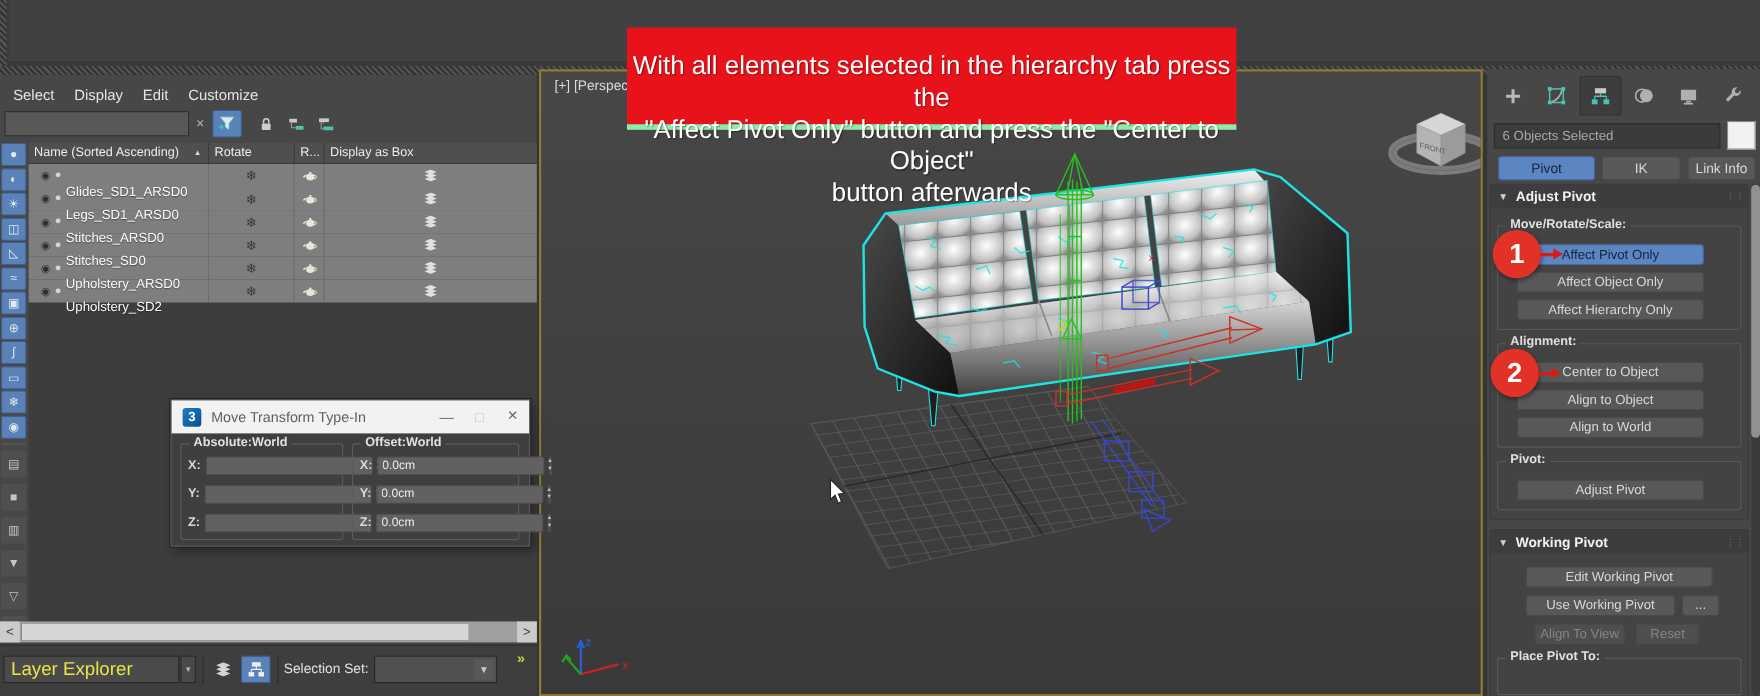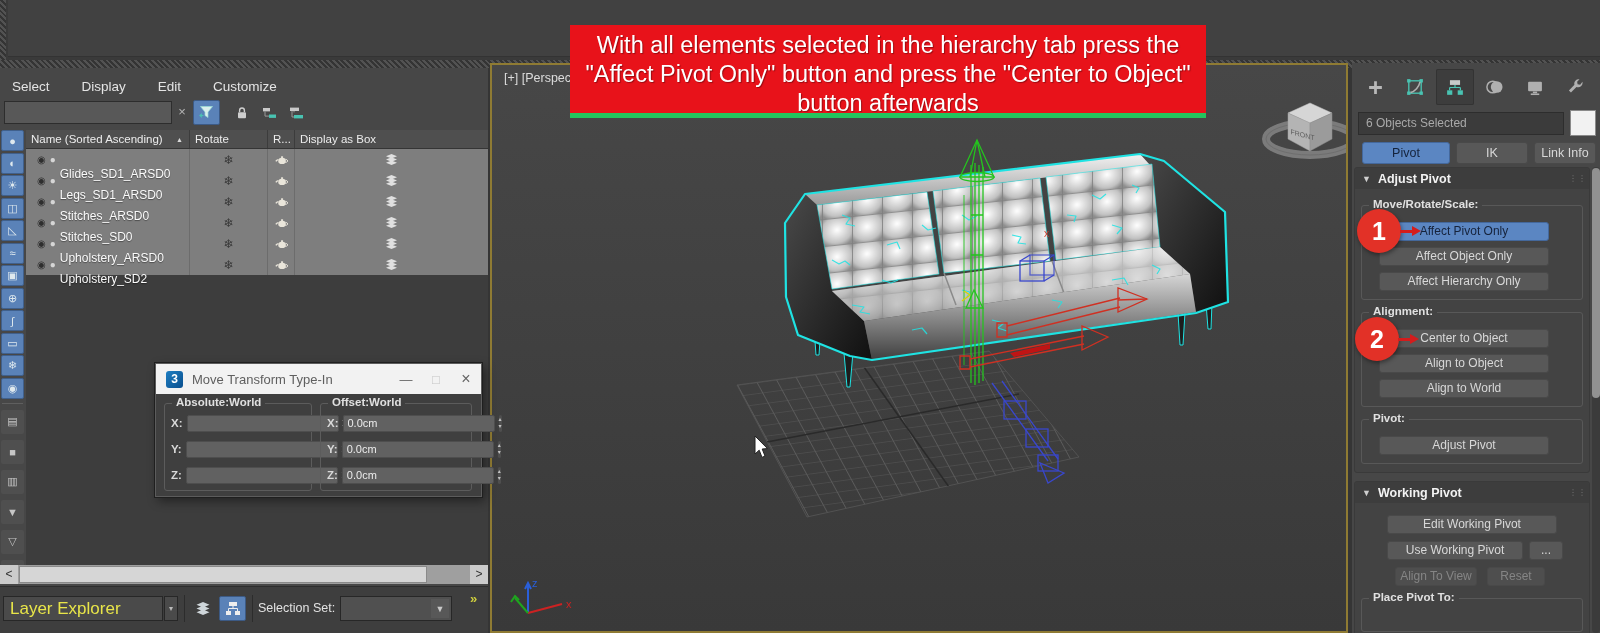--- a/index.html
+++ b/index.html
@@ -11,21 +11,21 @@
   
   .top-strip { left:0; top:0; width:1600px; height:60px; background:#3a3a3a; }
   .top-inner { left:8px; top:0; right:0; height:57px; background:#414141; border-bottom:1px solid #333; }
   .hatch-h { left:0; top:60px; width:1600px; height:8px;
     background:repeating-linear-gradient(45deg,#525252 0 2px,#343434 2px 4px); }
   .hatch-v { left:0; top:0; width:6px; height:60px;
     background:repeating-linear-gradient(45deg,#525252 0 2px,#343434 2px 4px); }
 
   
   .left-panel { left:0; top:68px; width:488px; height:565px; background:#474747; }
-  .menu-bar { left:0; top:8px; height:22px; display:flex; gap:32px; padding-left:12px; }
+  .menu-bar { left:0; top:8px; height:22px; display:flex; gap:18px; padding-left:12px; }
   .menu-item { color:#e4e4e4; font-size:13.5px; line-height:22px; cursor:default; }
   .search-row { left:0; top:32px; width:488px; height:27px; }
   .search-input { left:4px; top:1px; width:168px; height:23px; background:#585858;
     border:1px solid #2d2d2d; color:#ddd; font-size:12px; padding:0 5px; }
   .clear-btn { left:174px; top:2px; width:16px; height:20px; color:#b5b5b5; font-size:13px;
     text-align:center; line-height:20px; }
   .icon-btn { top:0; width:27px; height:25px; display:flex; align-items:center; justify-content:center; border-radius:2px; }
   .funnel-btn { left:193px; background:#5a82b8; border:1px solid #3c5a85; }
   .lock-btn { left:228px; } .tree-btn1 { left:256px; } .tree-btn2 { left:283px; }
 
@@ -72,22 +72,22 @@
   .selset-dd { position:absolute; right:2px; top:2px; bottom:2px; width:18px; background:#585858;
     color:#c9c9c9; font-size:9px; text-align:center; line-height:20px; }
   .more-chevrons { left:470px; top:4px; color:#cfcf3e; font-size:13px; font-weight:bold; }
 
   
   .viewport { left:490px; top:63px; width:858px; height:570px; border:2px solid #8f7b33;
     background:linear-gradient(#474747,#393939); z-index:1; }
   .vp-label { left:12px; top:6px; color:#dcdcdc; font-size:12.5px; z-index:2; white-space:nowrap; }
 
   
-  .banner { left:570px; top:25px; width:636px; height:93px; background:#e8121a;
-    border-bottom:5px solid #22c55e; z-index:6; text-align:center; padding-top:6px; }
+  .banner { left:570px; top:25px; width:554px; height:93px; background:#e8121a;
+    border-bottom:5px solid #86efac; z-index:6; text-align:center; padding-top:20px; }
   .banner div { color:#fff; font-size:23.5px; line-height:29px; text-shadow:1px 1px 1px rgba(0,0,0,.35); }
 
   
   .dialog { left:155px; top:363px; width:327px; height:134px; background:#3f3f3f;
     border:1px solid #5c5c5c; box-shadow:0 0 0 1px #1f1f1f, 3px 4px 10px rgba(0,0,0,.45); z-index:5; }
   .dlg-title { left:0; top:0; width:100%; height:30px; background:#f2f2f2; display:flex; align-items:center; }
   .dlg-icon { width:17px; height:17px; margin-left:10px; background:linear-gradient(135deg,#1d7ec2,#0a4f8e);
     border-radius:3px; color:#fff; font-size:12px; font-weight:bold; text-align:center; line-height:17px; }
   .dlg-name { color:#5f5f5f; font-size:13px; margin-left:9px; flex:1; }
   .dlg-ctl { width:30px; text-align:center; font-size:13px; color:#666; }

